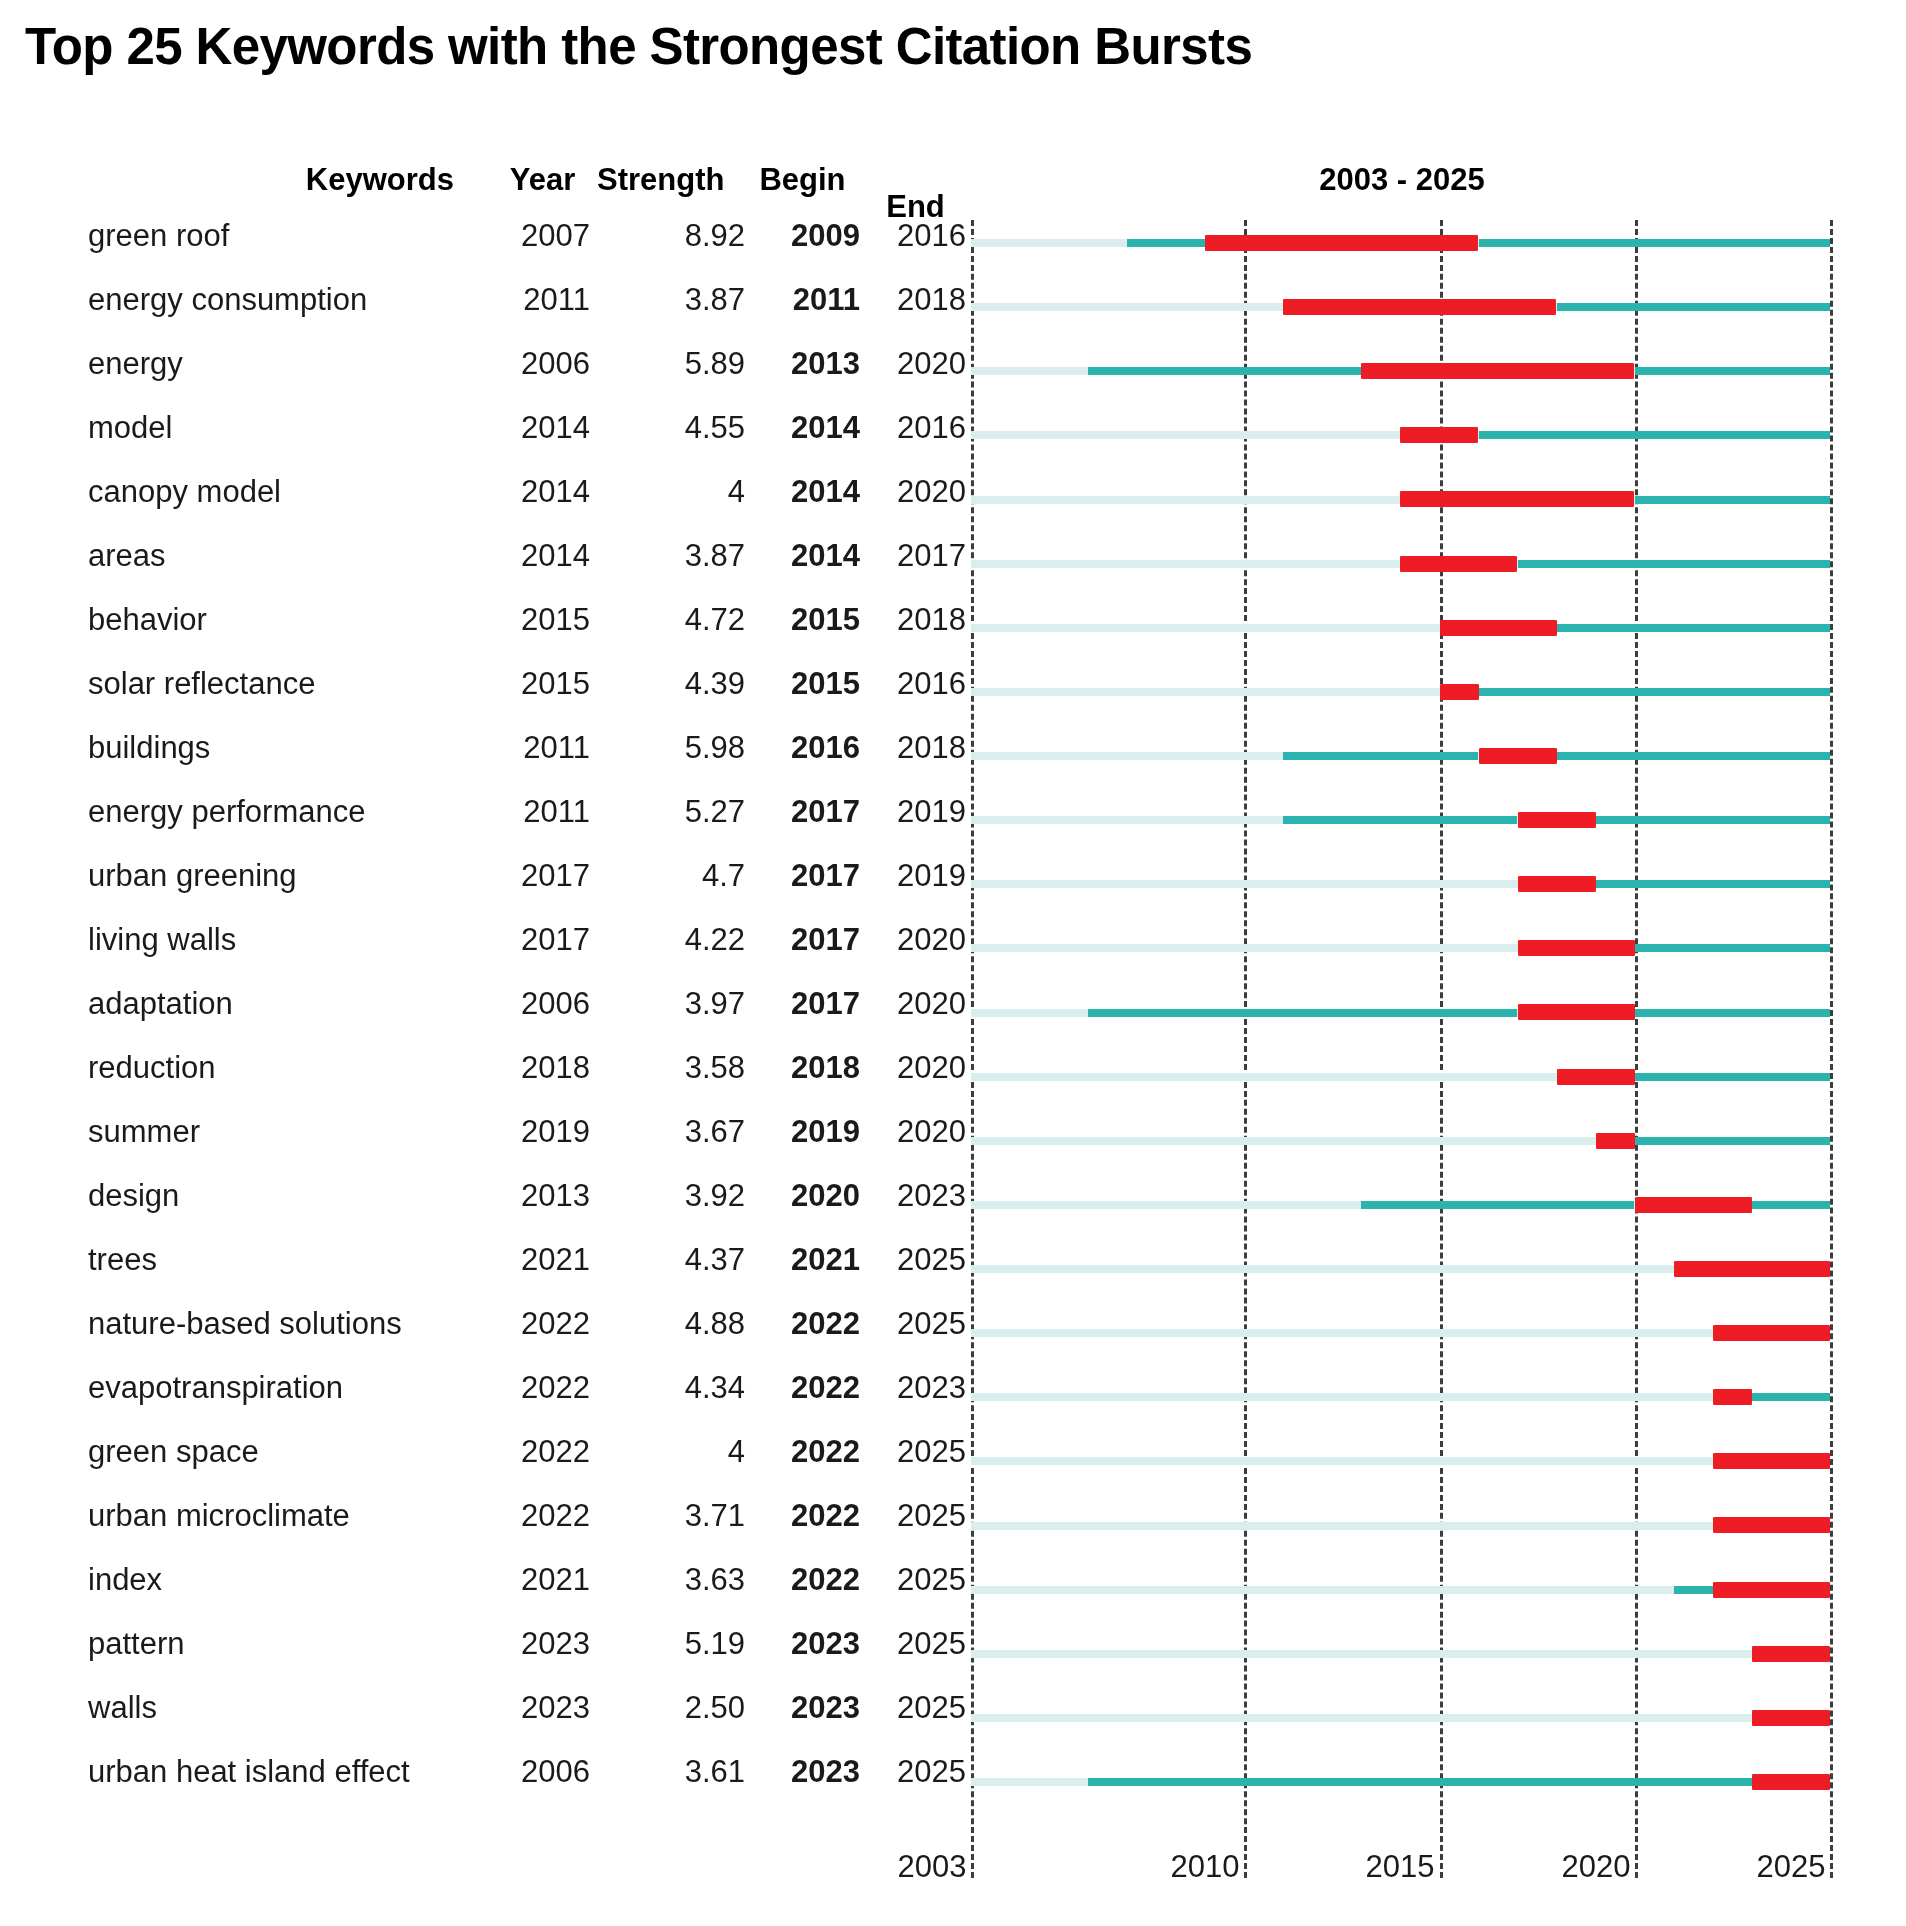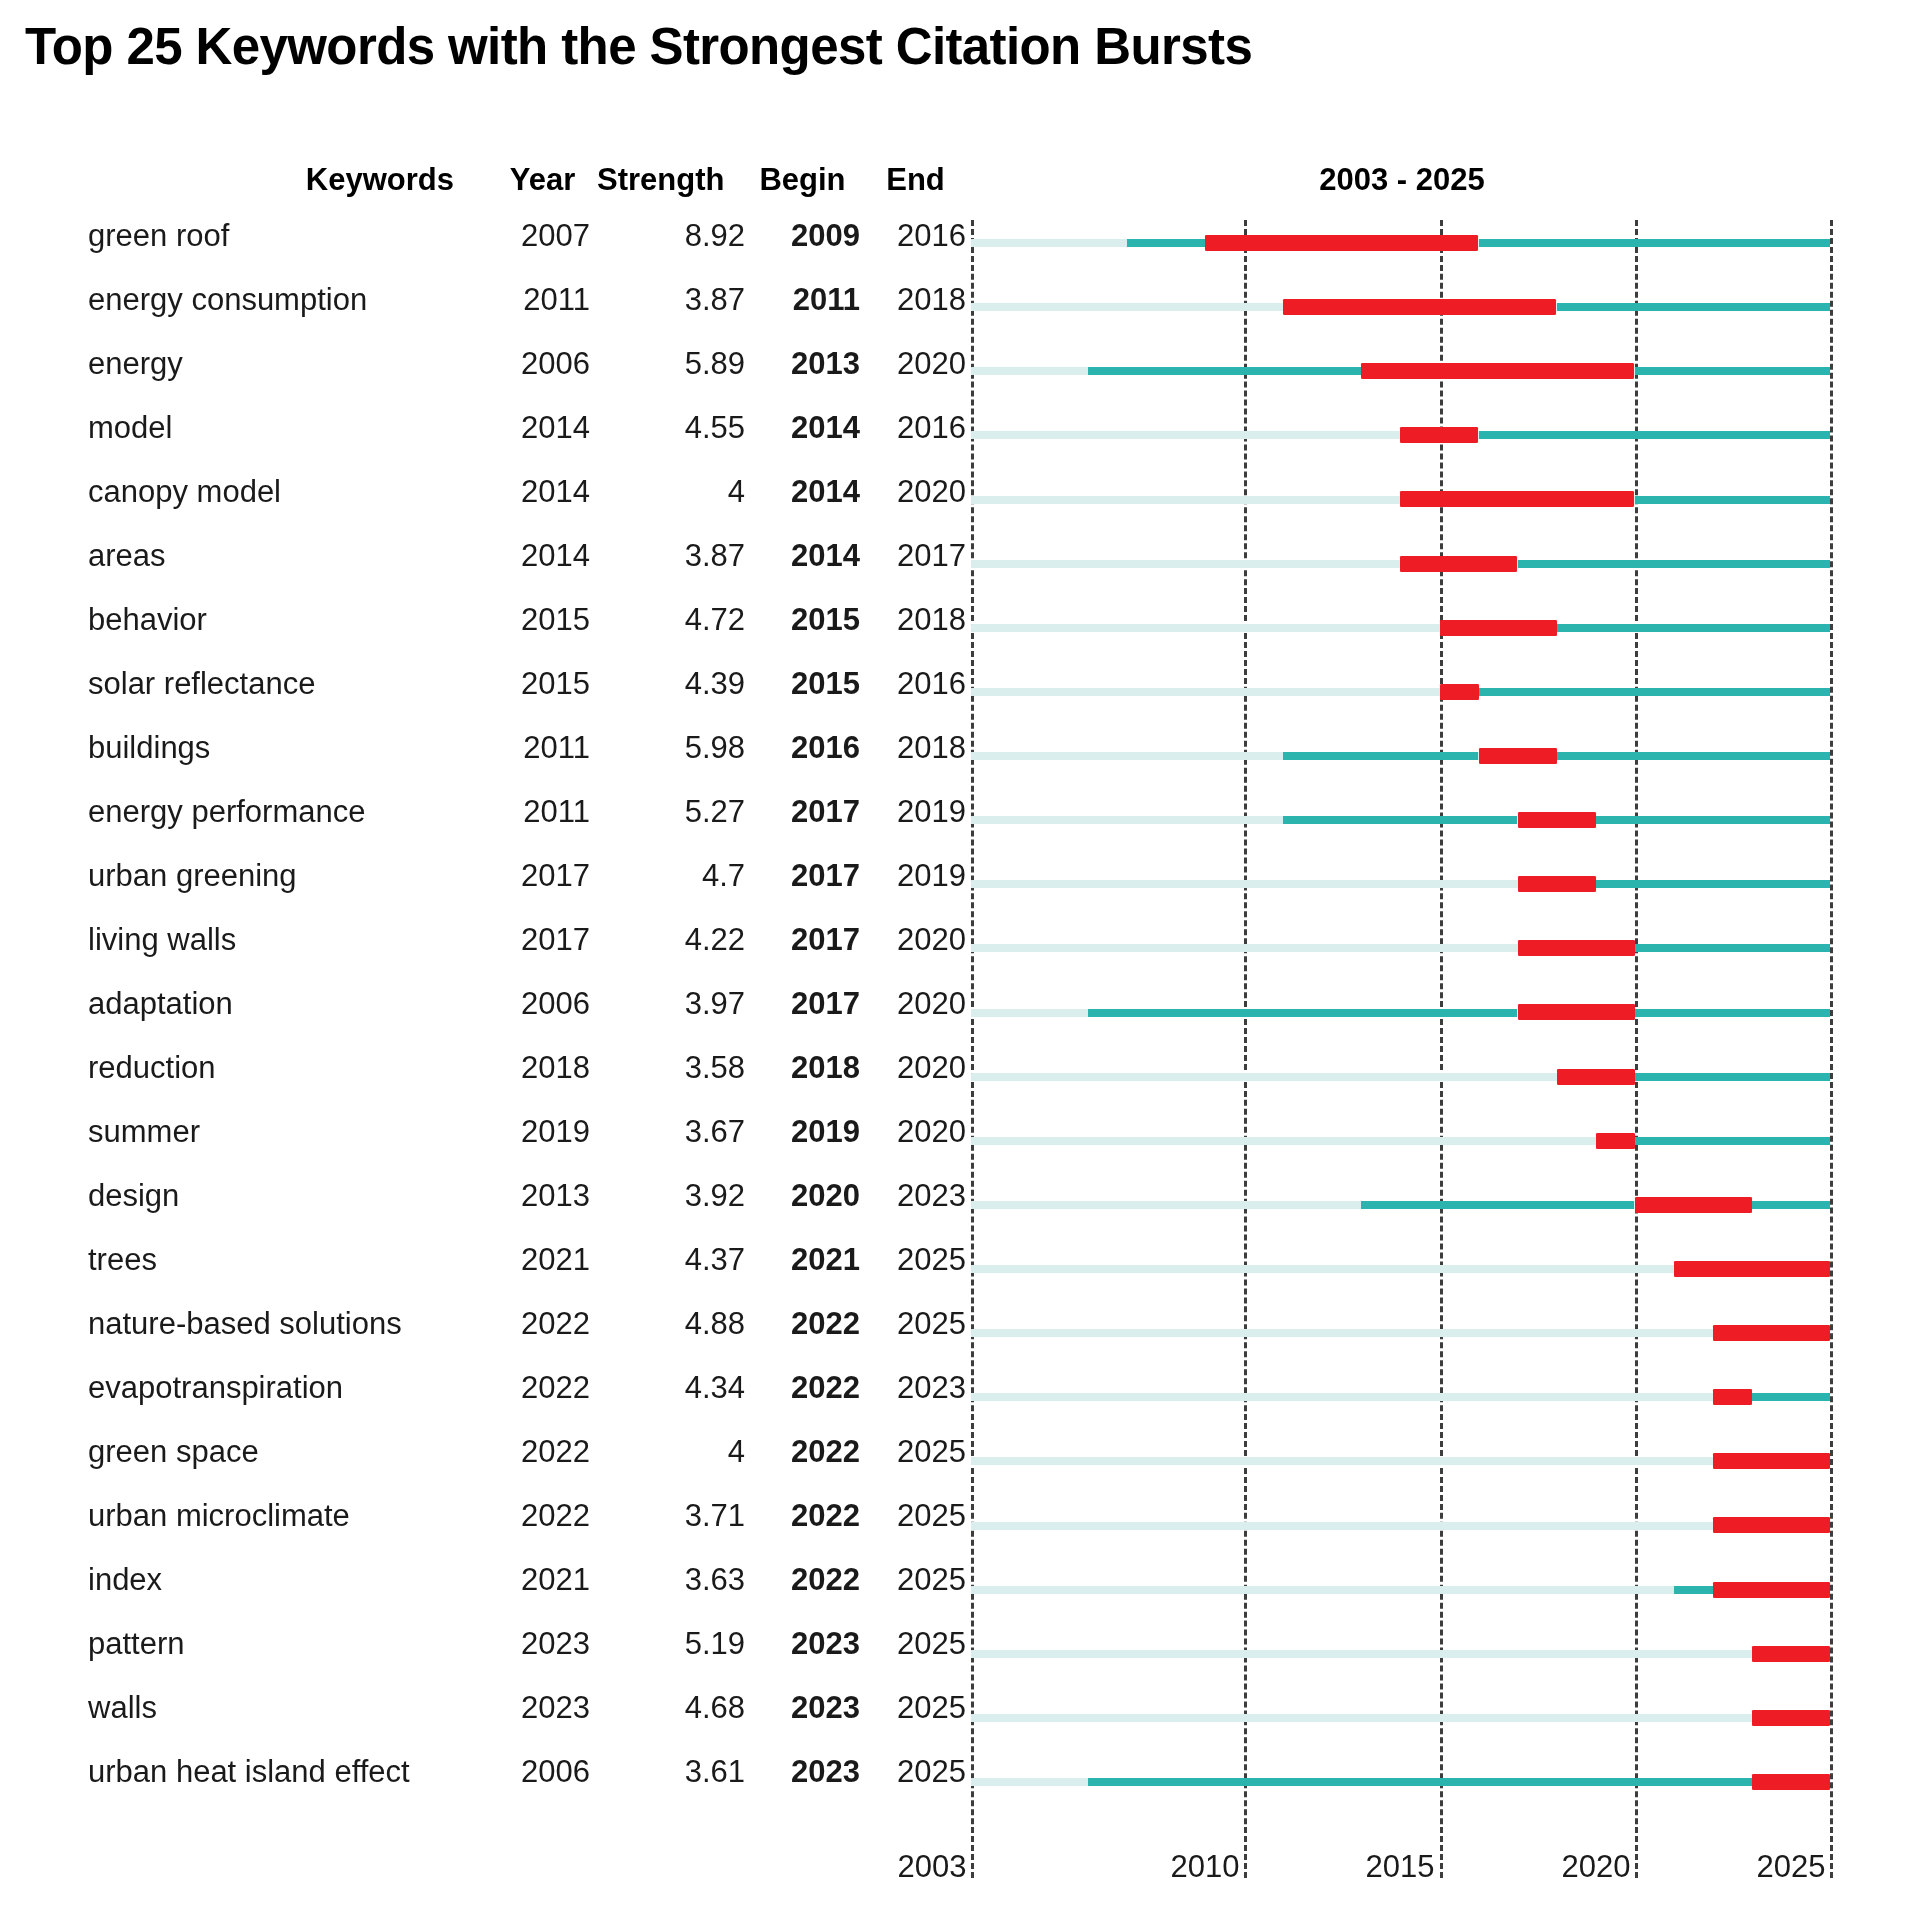--- a/index.html
+++ b/index.html
@@ -38,21 +38,21 @@
     top: 162px;
     height: 36px;
     font-size: 31px;
     font-weight: bold;
     color: #000;
   }
   .hdr-keywords { left: 203px; width: 251px; text-align: right; }
   .hdr-year     { left: 495px; width: 95px; text-align: center; }
   .hdr-strength { left: 597px; width: 149px; text-align: left; }
   .hdr-begin    { left: 749px; width: 107px; text-align: center; }
-  .hdr-end      { left: 865px; width: 101px; text-align: center; }
+  .hdr-end      { left: 865px; width: 101px; text-align: center; margin-top: 27px; }
   .hdr-range    { left: 1223px; width: 358px; text-align: center; }
 
   
   .rows {
     position: absolute;
     left: 0;
     top: 212px;
     width: 1906px;
   }
   .row {
@@ -292,21 +292,21 @@
       <div class="row">
         <div class="cell c-kw">pattern</div>
         <div class="cell c-year">2023</div>
         <div class="cell c-strength">5.19</div>
         <div class="cell c-begin">2023</div>
         <div class="cell c-end">2025</div>
       </div>
       <div class="row">
         <div class="cell c-kw">walls</div>
         <div class="cell c-year">2023</div>
-        <div class="cell c-strength">4.68</div>
+        <div class="cell c-strength">2.50</div>
         <div class="cell c-begin">2023</div>
         <div class="cell c-end">2025</div>
       </div>
       <div class="row">
         <div class="cell c-kw">urban heat island effect</div>
         <div class="cell c-year">2006</div>
         <div class="cell c-strength">3.61</div>
         <div class="cell c-begin">2023</div>
         <div class="cell c-end">2025</div>
       </div>

